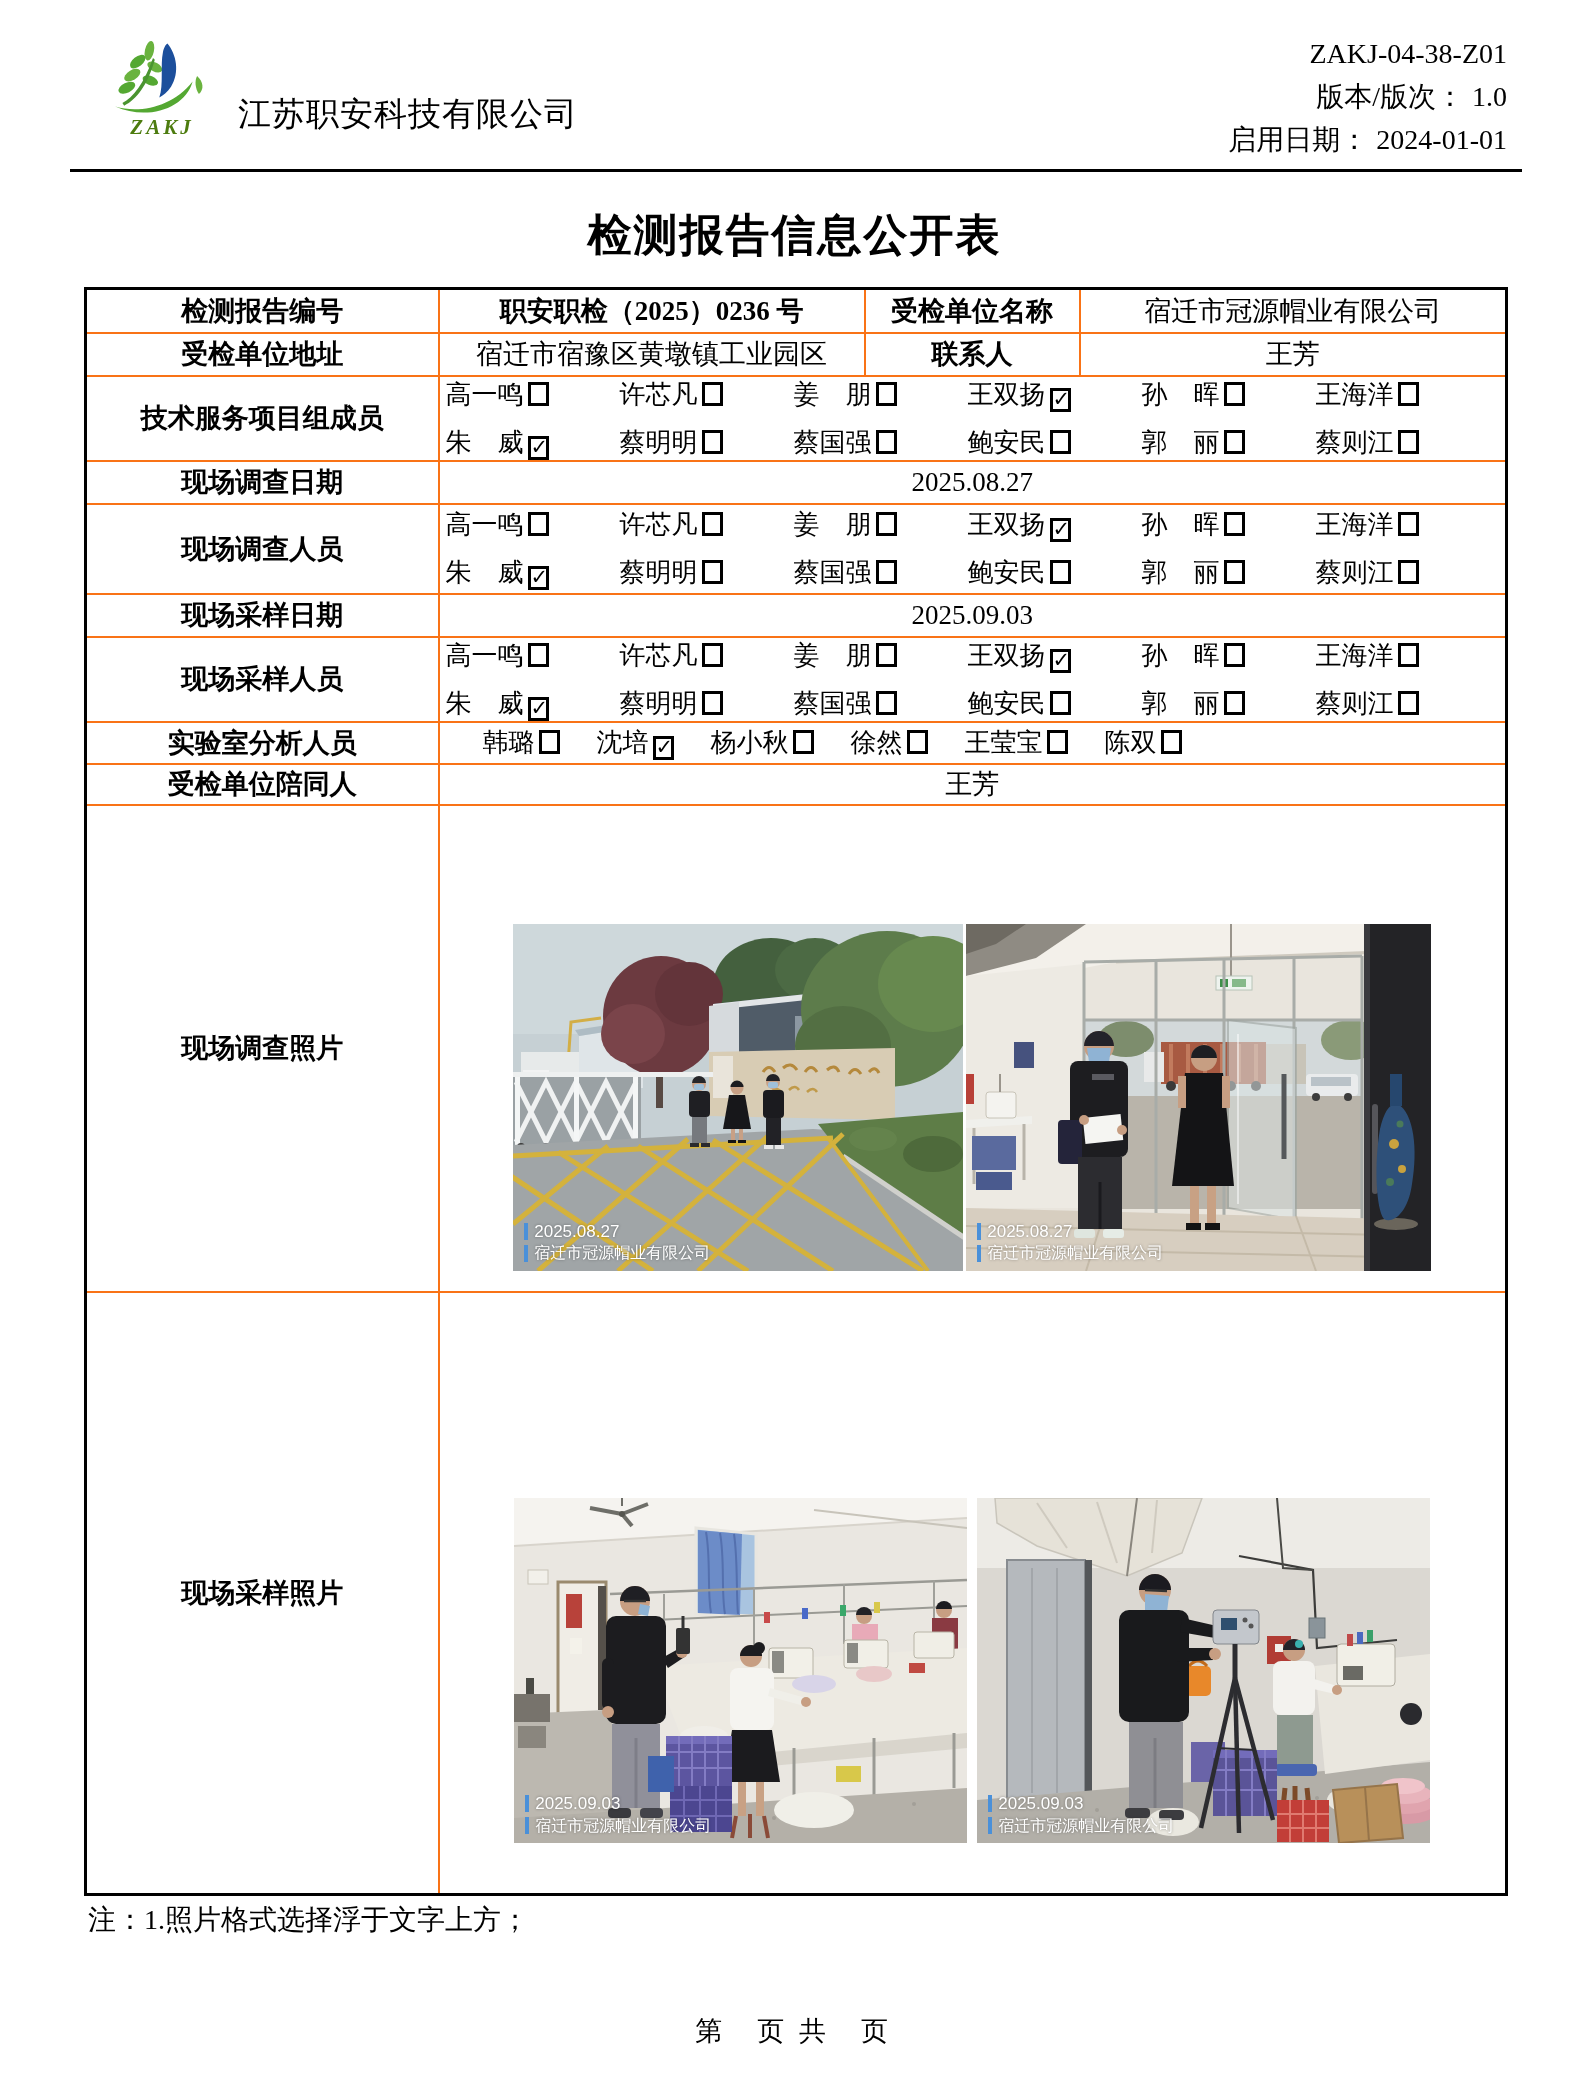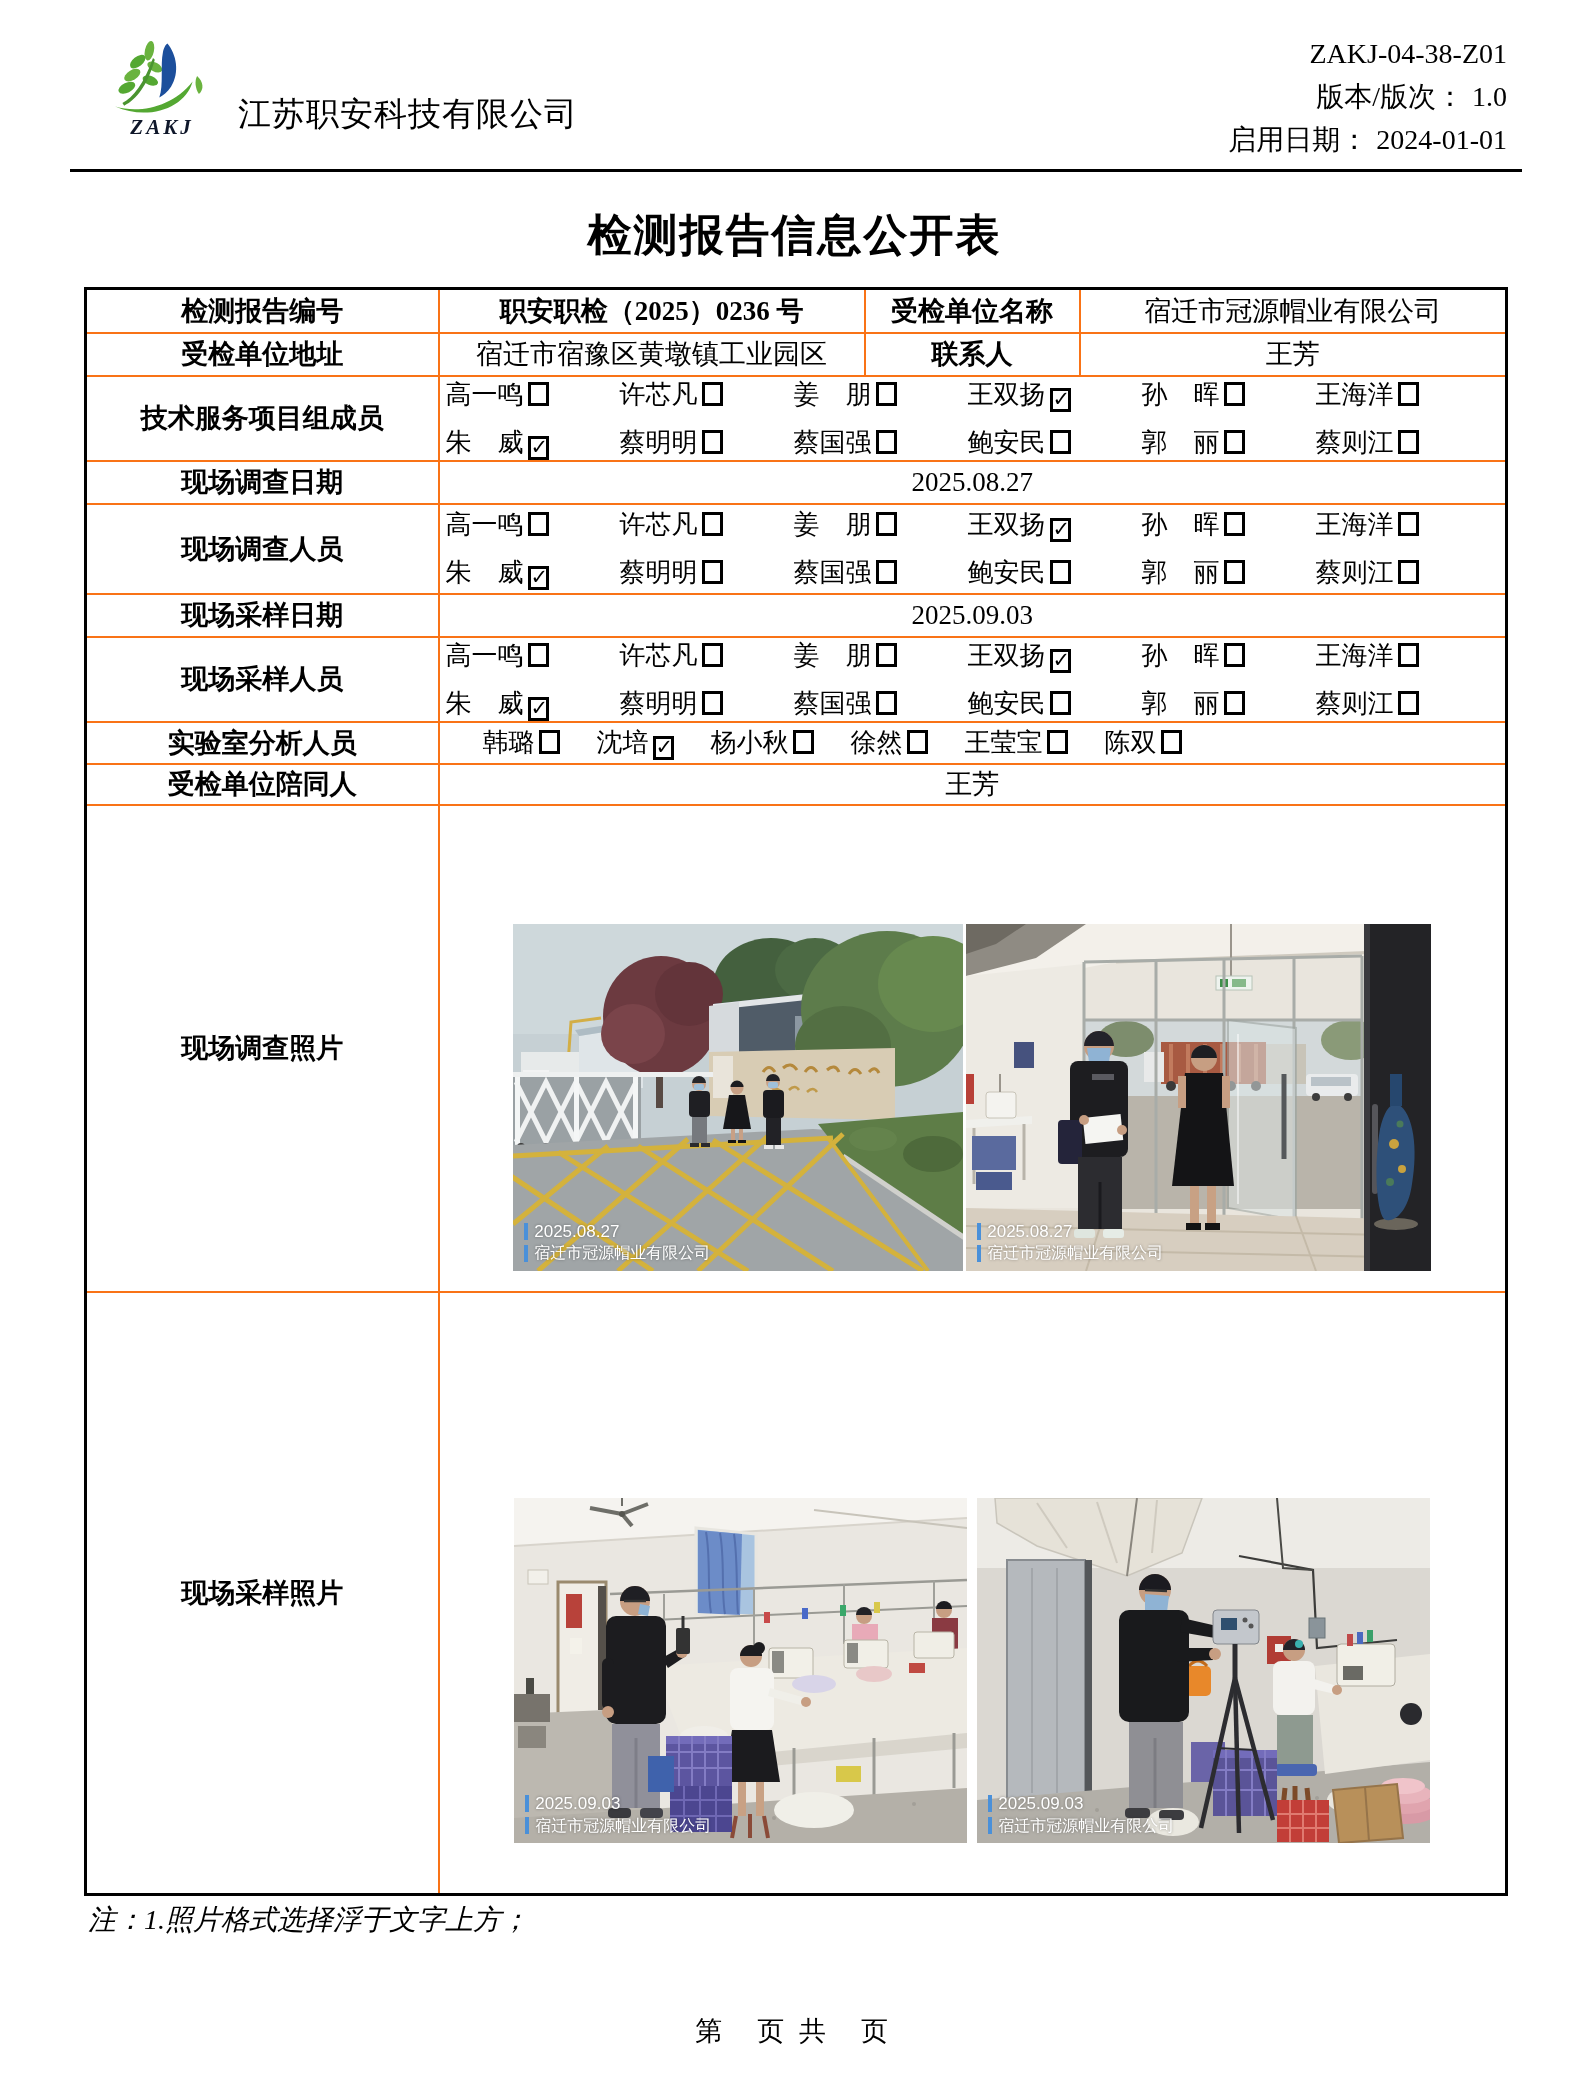--- a/index.html
+++ b/index.html
@@ -2,21 +2,21 @@
 <html><head>
 <meta charset="utf-8">
 <style>
   html,body{margin:0;padding:0;background:#e8e8e8;}
   .page{position:relative;width:1587px;height:2093px;background:#ffffff;margin:0 auto;
         font-family:"Liberation Serif","DejaVu Serif",serif;color:#000;overflow:hidden;}
 
   
   .logo{position:absolute;left:94px;top:36px;width:136px;text-align:center;}
   .logo svg{width:108px;height:80px;display:block;margin:0 auto;}
-  .logo-text{color:#0f172a;font-weight:bold;font-style:italic;font-size:21px;letter-spacing:3px;
+  .logo-text{color:#4d7c0f;font-weight:bold;font-style:italic;font-size:21px;letter-spacing:3px;
              line-height:1;margin-top:1px;}
   .company-name{position:absolute;left:238px;top:92px;font-size:33px;letter-spacing:1px;}
   .doc-meta{position:absolute;right:80px;top:32px;text-align:right;font-size:28px;line-height:43px;}
   .doc-meta .val{padding-left:8px;}
   .header-rule{position:absolute;left:70px;top:169px;width:1452px;height:3px;background:#000;}
 
   
   .title{position:absolute;left:0;top:205px;width:100%;text-align:center;margin:1px;
          font-size:44px;font-weight:bold;letter-spacing:2px;}
 
@@ -42,21 +42,21 @@
   .photo{position:relative;margin:0;line-height:0;}
   .photo svg{display:block;}
   .wm{position:absolute;left:11px;bottom:9px;text-align:left;line-height:1;
       font-family:"Liberation Sans","DejaVu Sans",sans-serif;color:#fff;}
   .wm-line{display:flex;align-items:center;margin-top:5px;}
   .wm-bar{width:4px;height:17px;background:#4a90d9;margin-right:6px;flex:none;}
   .wm-date{font-size:17px;text-shadow:0 0 3px rgba(0,0,0,.4);}
   .wm-co{font-size:16px;text-shadow:0 0 3px rgba(0,0,0,.4);}
 
   
-  .note{position:absolute;left:88px;top:1901px;font-size:28px;font-style:italic;}
+  .note{position:absolute;left:88px;top:1901px;font-size:28px;}
   .footer{position:absolute;left:0;top:2013px;width:100%;text-align:center;font-size:27px;letter-spacing:4px;}
 </style>
 </head>
 <body>
 
 <div class="page">
 
   <div class="logo">
     <svg viewBox="0 0 120 88">
       <ellipse cx="46" cy="16" rx="5" ry="11" transform="rotate(12 46 16)" fill="#6ab33e"></ellipse>

